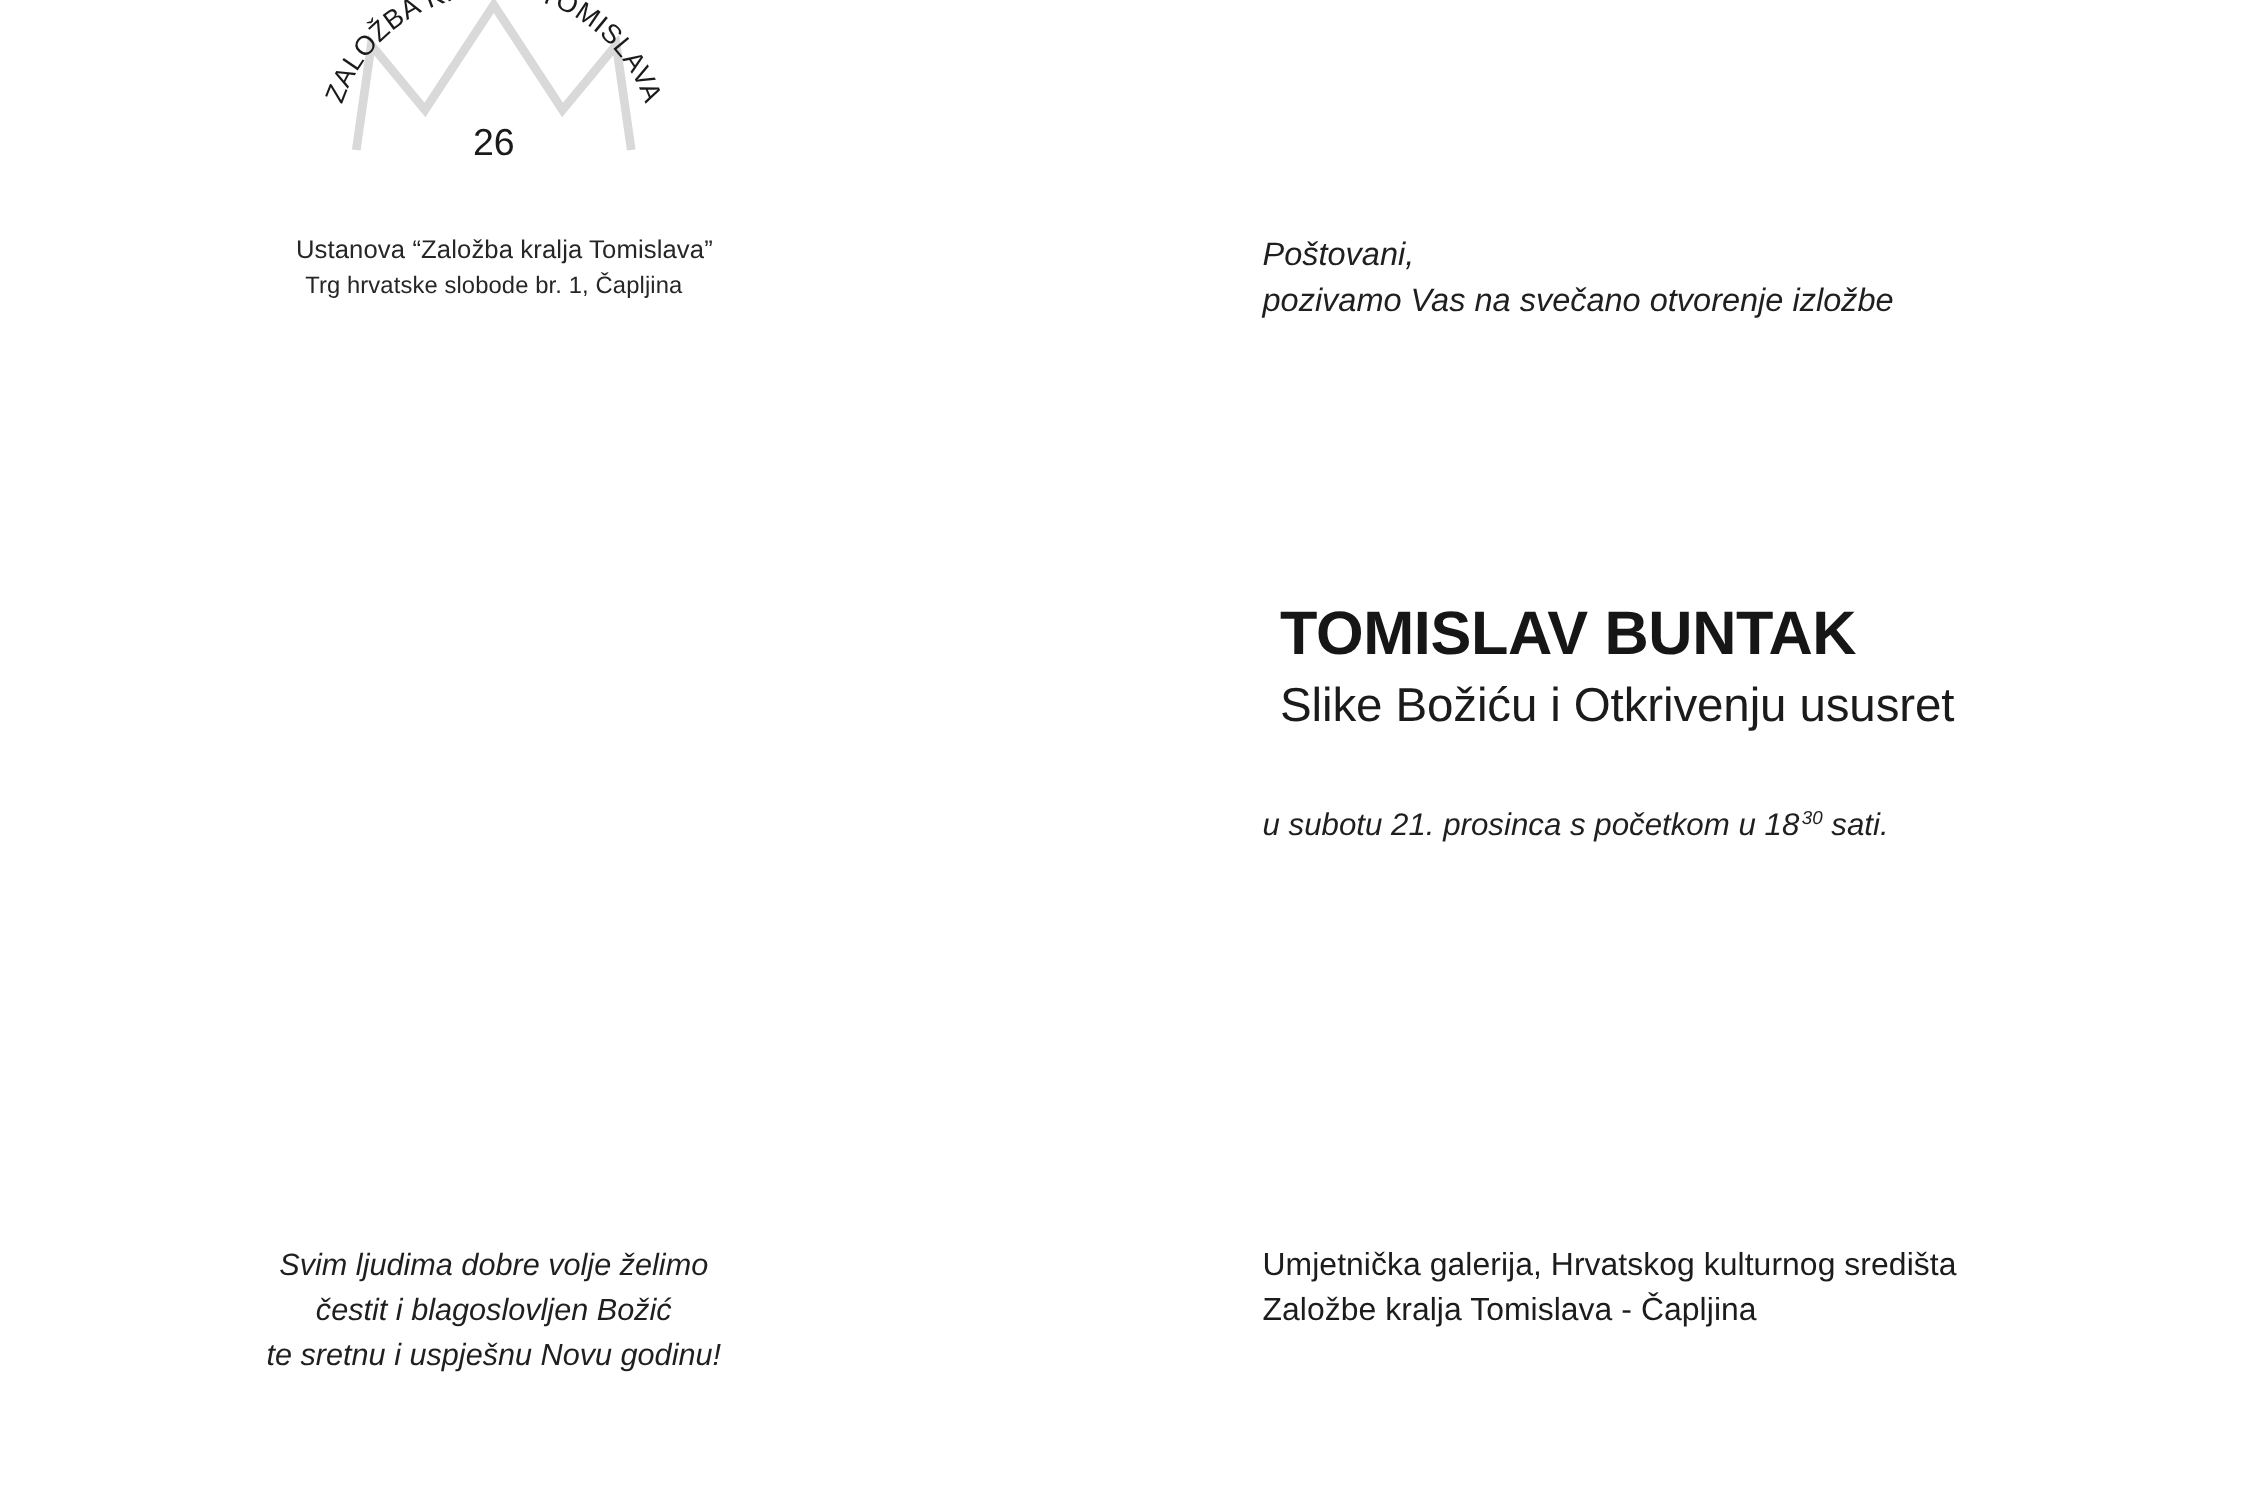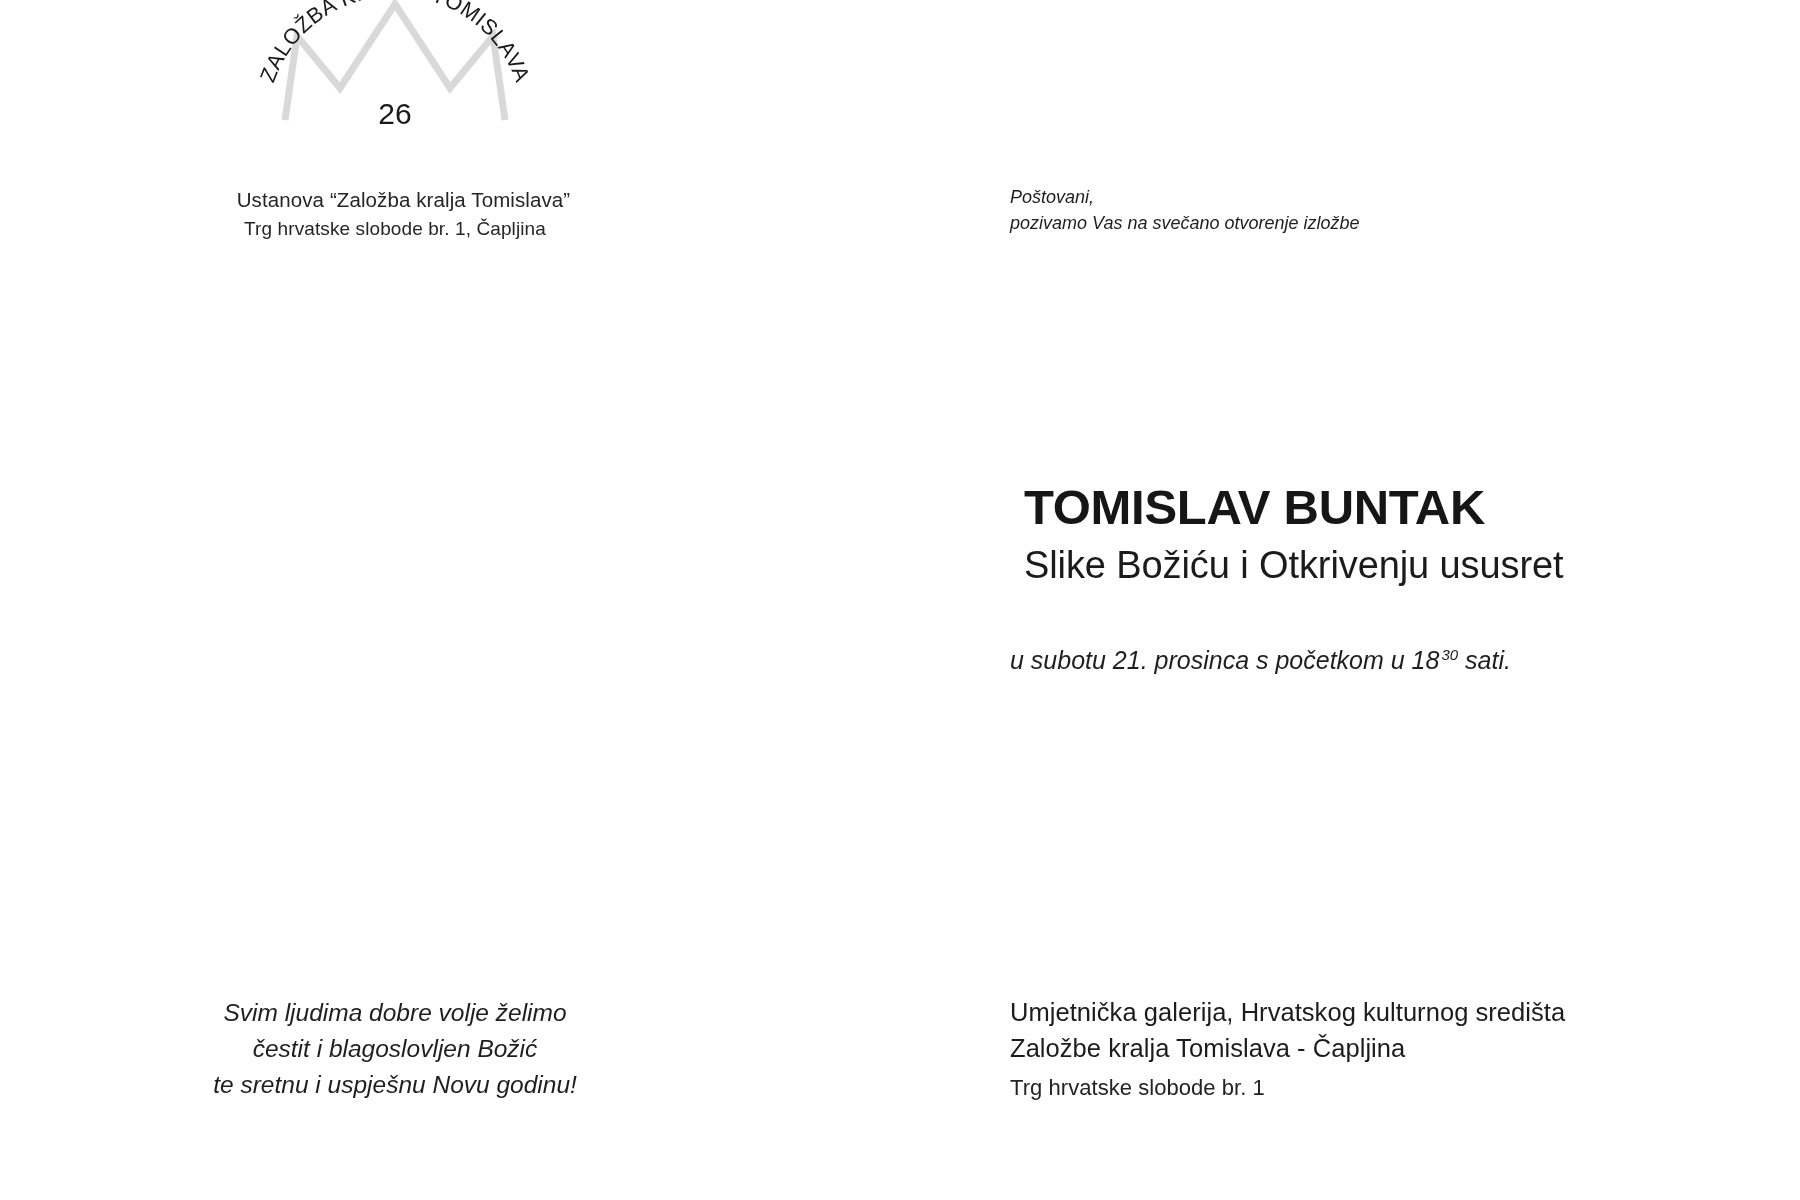--- a/index.html
+++ b/index.html
@@ -82,21 +82,21 @@
     top: 0;
     width: 930px;
     height: 1200px;
   }
 
   .salutation-block {
     position: absolute;
     left: 140px;
     top: 185px;
     font-style: italic;
-    font-size: 18px;
+    font-size: 26px;
     line-height: 1.42;
     color: #1f1f1f;
     white-space: nowrap;
   }
 
   .title-block {
     position: absolute;
     left: 138px;
     top: 480px;
     white-space: nowrap;
@@ -206,18 +206,17 @@
       <div class="exhibition-subtitle">Slike Božiću i Otkrivenju ususret</div>
     </div>
 
     <div class="datetime-block">
       <div><span>u subotu 21. prosinca s početkom u 18</span><span class="sup-min">30</span><span> sati.</span></div>
     </div>
 
     <div class="venue-block">
       <div class="venue-line-1">Umjetnička galerija, Hrvatskog kulturnog središta</div>
       <div class="venue-line-2">Založbe kralja Tomislava - Čapljina</div>
-      <div class="venue-line-3">Trg hrvatske slobode br. 1</div>
     </div>
 
   </div>
 
 </div>
 
 </body></html>

